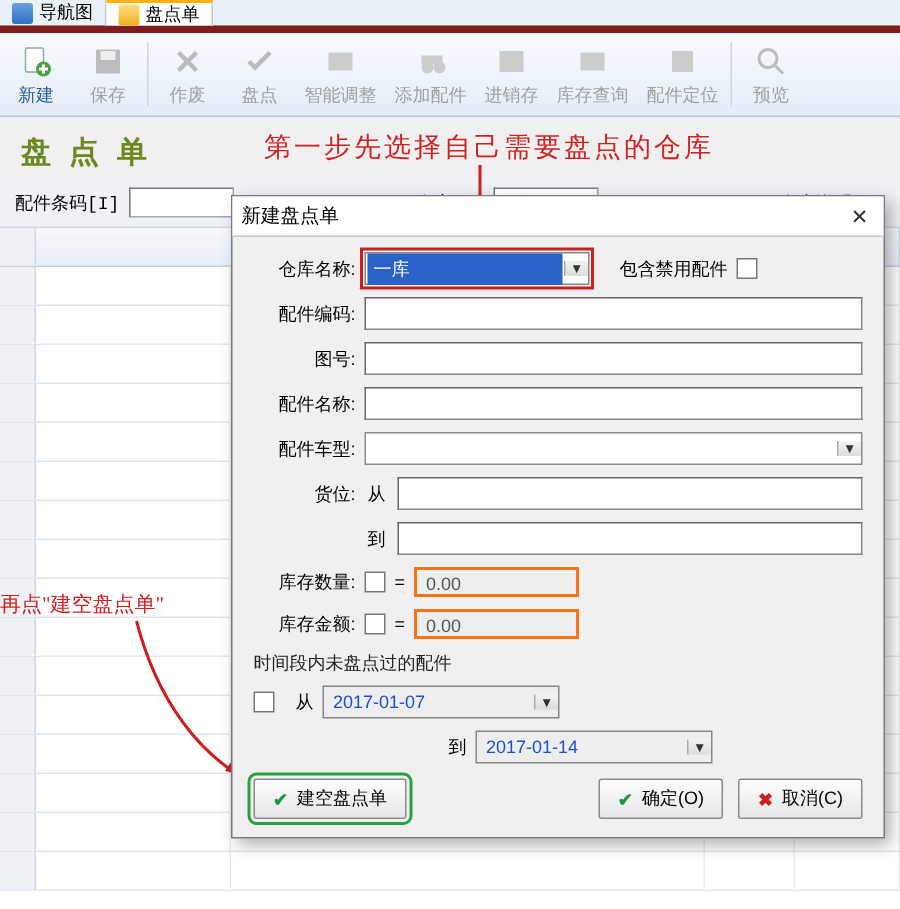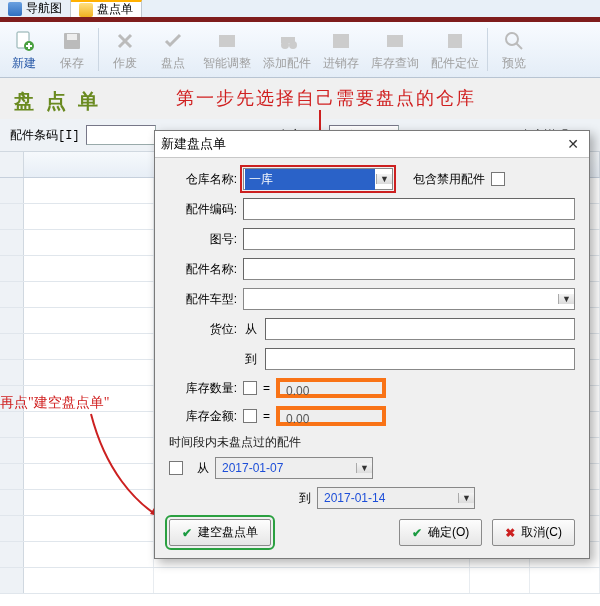--- a/index.html
+++ b/index.html
@@ -46,21 +46,21 @@
   .dlg-body { padding:10px 14px 12px; }
   .fr { display:flex; align-items:center; margin-bottom:8px; gap:6px; }
   .fr .lab { width:68px; text-align:right; white-space:nowrap; }
   .tin { flex:1; height:22px; border:1px solid #888; border-top-color:#666; border-left-color:#666; background:#fff; padding:2px 4px; }
   .sel { flex:1; height:22px; border:1px solid #888; background:#fff; display:flex; align-items:center; position:relative; }
   .sel .selval { flex:1; padding:2px 4px; background:#2a62c8; color:#fff; margin:1px; }
   .sel .drop, .dd .drop { width:16px; display:flex; align-items:center; justify-content:center; border-left:1px solid #aaa; background:linear-gradient(#f4f4f4,#dcdcdc); font-size:9px; color:#333; }
   .redbox { outline:2px solid #cc2020; outline-offset:1px; }
   .greenbox { outline:2px solid #2aa040; outline-offset:2px; }
   .chk { width:14px; height:14px; border:1px solid #777; background:#fff; display:inline-block; }
-  .numro { width:110px; height:20px; border:4px solid #f97316; background:#eee; color:#555; padding:2px 6px; }
+  .numro { width:110px; height:20px; border:2px solid #f97316; background:#eee; color:#555; padding:2px 6px; }
   .dd { width:158px; height:22px; border:1px solid #888; background:#eee; display:flex; align-items:center; }
   .dd .val { flex:1; padding:2px 6px; color:#1d4ed8; }
   .btnrow { display:flex; justify-content:space-between; margin-top:10px; }
   .btn { display:flex; align-items:center; gap:6px; padding:4px 12px; border:1px solid #8a8a8a; background:linear-gradient(#fdfdfd,#e6e6e6); border-radius:2px; font-size:12px; }
   .btn .gi { color:#1a9a40; font-weight:bold; }
   .btn .ri { color:#cc2020; font-weight:bold; }
 
   
   .arrow1 { position:absolute; left:319px; top:110px; width:2px; height:60px; background:#cc2020; }
   .arrow1:after { content:""; position:absolute; bottom:-2px; left:-4px; border:5px solid transparent; border-top-color:#cc2020; }

